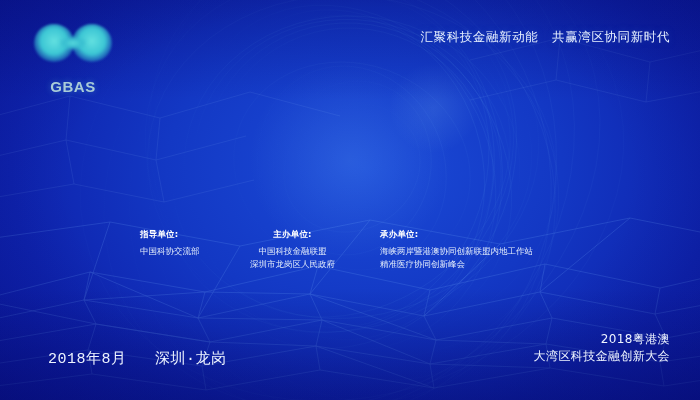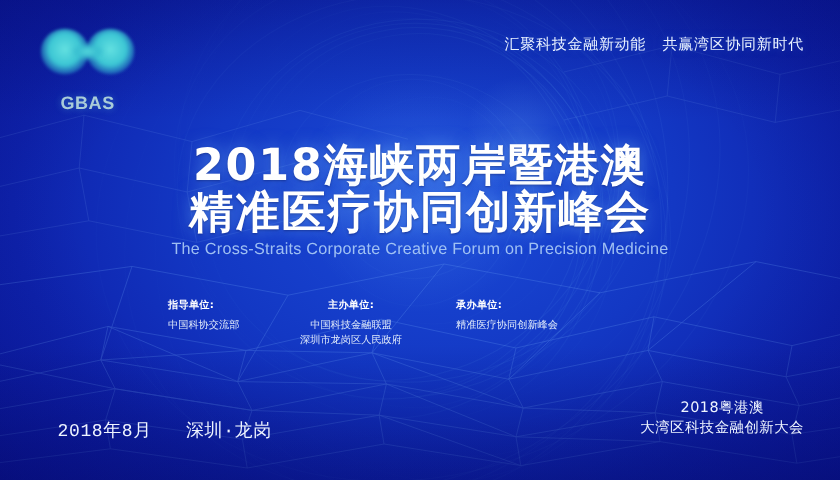--- a/index.html
+++ b/index.html
@@ -144,21 +144,20 @@
   .org-col.c2 { left: 110px; text-align: center; }
   .org-col.c3 { left: 240px; }
   .org-head {
     font-size: 8.5px;
     font-weight: 700;
     color: #ffffff;
     letter-spacing: 0.2px;
     white-space: nowrap;
     margin-bottom: 4px;
     font-family: "DejaVu Sans", sans-serif;
-    margin-top: 20px;
   }
   .org-item {
     font-size: 8.5px;
     color: #e2ecfb;
     line-height: 13px;
     white-space: nowrap;
     font-family: "DejaVu Sans", sans-serif;
   }
   
   .foot-left {
@@ -168,21 +167,21 @@
     font-size: 15px;
     color: #eef4ff;
     letter-spacing: 0.5px;
     white-space: pre;
     font-family: Liberation Mono, monospace;
   }
   .foot-right {
     position: absolute;
     right: 30px;
     top: 331px;
-    text-align: center;
+    text-align: right;
     font-size: 12px;
     color: #eef4ff;
     line-height: 17px;
     letter-spacing: 0.4px;
     font-family: "DejaVu Sans", sans-serif;
   }
   .foot-right div { white-space: nowrap; }
 </style>
 </head>
 <body>
@@ -279,38 +278,34 @@
     <div class="logo-mark">
       <div class="blob left"></div>
       <div class="blob right"></div>
       <div class="bridge"></div>
     </div>
     <div class="logo-text">GBAS</div>
   </div>
 
   <div class="tagline">汇聚科技金融新动能   共赢湾区协同新时代</div>
 
-  <div class="title-block">
-    <div class="title-line">2018海峡两岸暨港澳</div>
-    <div class="title-line">精准医疗协同创新峰会</div>
-    <div class="subtitle">The Cross-Straits Corporate Creative Forum on Precision Medicine</div>
-  </div>
 
   <div class="orgs">
     <div class="org-col c1">
       <div class="org-head">指导单位:</div>
       <div class="org-item">中国科协交流部</div>
     </div>
     <div class="org-col c2">
       <div class="org-head">主办单位:</div>
       <div class="org-item">中国科技金融联盟</div>
       <div class="org-item">深圳市龙岗区人民政府</div>
     </div>
     <div class="org-col c3">
       <div class="org-head">承办单位:</div>
+      <div class="org-item">海峡两岸暨港澳协同创新联盟内地工作站</div>
       <div class="org-item">精准医疗协同创新峰会</div>
     </div>
   </div>
 
   <div class="foot-left">2018年8月   深圳·龙岗</div>
   <div class="foot-right">
     <div>2018粤港澳</div>
     <div>大湾区科技金融创新大会</div>
   </div>
 

